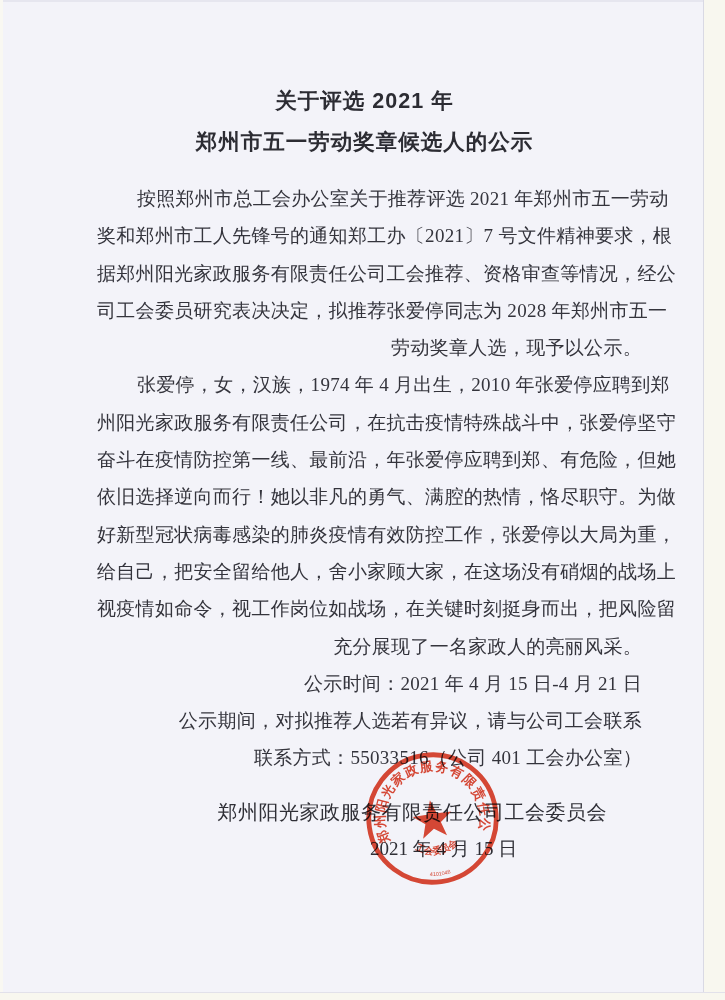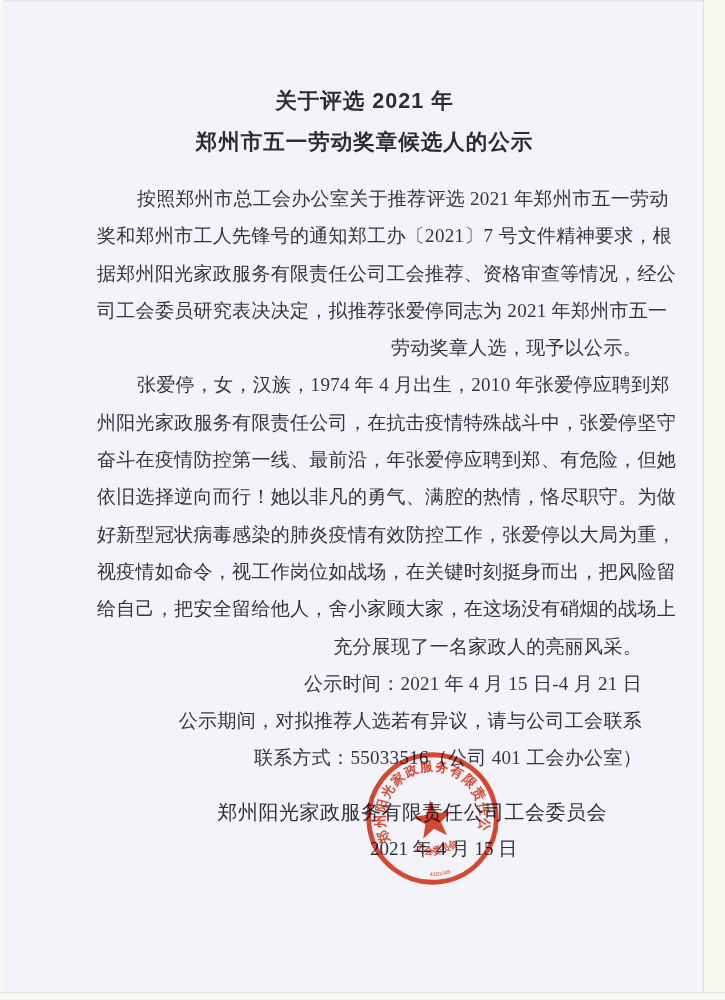--- a/index.html
+++ b/index.html
@@ -57,29 +57,29 @@
   <div class="edge-right-strip"></div>
   <div class="edge-bottom"></div>
 
   <div class="doc-title l1">关于评选 2021 年</div>
   <div class="doc-title l2">郑州市五一劳动奖章候选人的公示</div>
 
   <div class="doc-body">
       <div class="line indent">按照郑州市总工会办公室关于推荐评选 2021 年郑州市五一劳动</div>
       <div class="line">奖和郑州市工人先锋号的通知郑工办〔2021〕7 号文件精神要求，根</div>
       <div class="line">据郑州阳光家政服务有限责任公司工会推荐、资格审查等情况，经公</div>
-      <div class="line">司工会委员研究表决决定，拟推荐张爱停同志为 2021 年郑州市五一</div>
+      <div class="line">司工会委员研究表决决定，拟推荐张爱停同志为 2028 年郑州市五一</div>
       <div class="line">劳动奖章人选，现予以公示。</div>
       <div class="line indent">张爱停，女，汉族，1974 年 4 月出生，2010 年张爱停应聘到郑</div>
       <div class="line">州阳光家政服务有限责任公司，在抗击疫情特殊战斗中，张爱停坚守</div>
       <div class="line">奋斗在疫情防控第一线、最前沿，年张爱停应聘到郑、有危险，但她</div>
       <div class="line">依旧选择逆向而行！她以非凡的勇气、满腔的热情，恪尽职守。为做</div>
       <div class="line">好新型冠状病毒感染的肺炎疫情有效防控工作，张爱停以大局为重，</div>
+      <div class="line">给自己，把安全留给他人，舍小家顾大家，在这场没有硝烟的战场上</div>
       <div class="line">视疫情如命令，视工作岗位如战场，在关键时刻挺身而出，把风险留</div>
-      <div class="line">给自己，把安全留给他人，舍小家顾大家，在这场没有硝烟的战场上</div>
       <div class="line">充分展现了一名家政人的亮丽风采。</div>
       <div class="line indent">公示时间：2021 年 4 月 15 日-4 月 21 日</div>
       <div class="line indent">公示期间，对拟推荐人选若有异议，请与公司工会联系</div>
       <div class="line indent">联系方式：55033516（公司 401 工会办公室）</div>
     </div>
 
   <div class="signature-org">郑州阳光家政服务有限责任公司工会委员会</div>
   <div class="signature-date">2021 年 4 月 15 日</div>
 
   <svg class="seal" viewBox="0 0 200 200" xmlns="http://www.w3.org/2000/svg">

